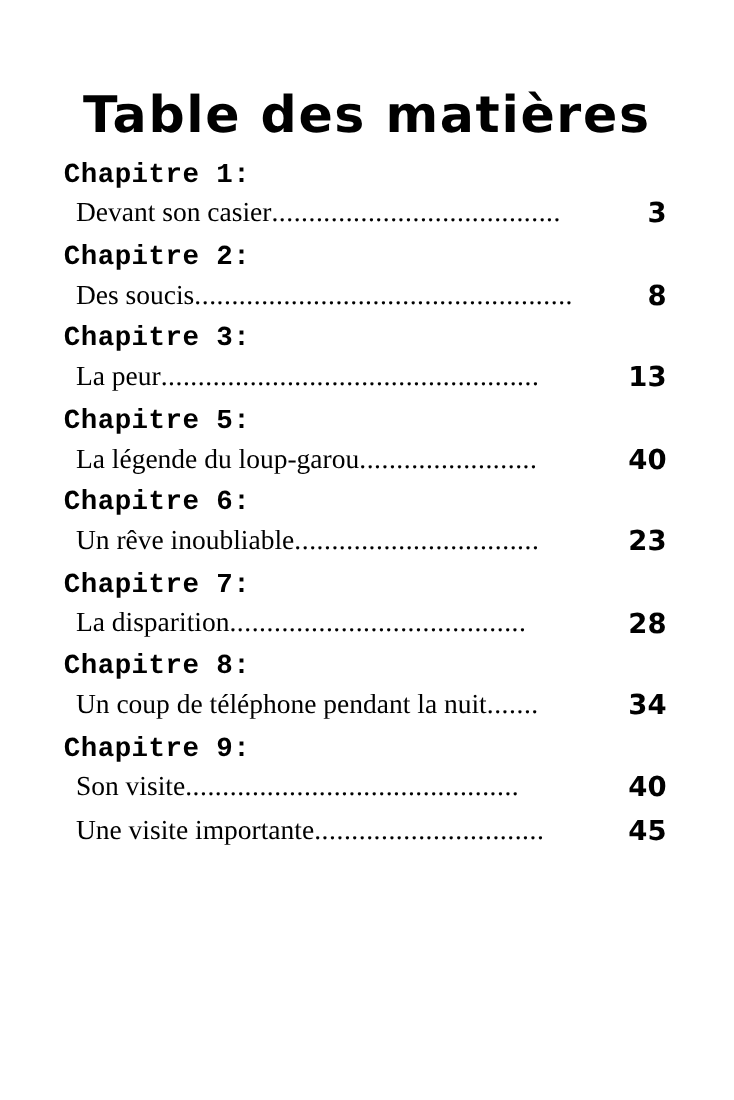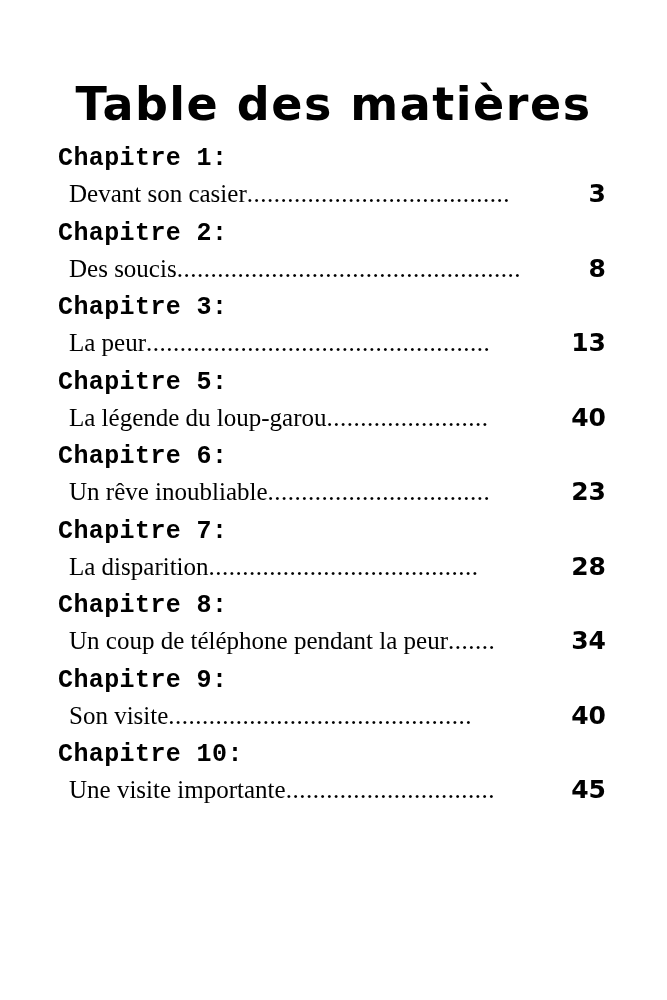--- a/index.html
+++ b/index.html
@@ -163,37 +163,36 @@
       <div class="chapter-entry">
         <span class="entry-title">La disparition</span>
         <span class="entry-leader">........................................</span>
         <span class="entry-page">28</span>
       </div>
     </div>
 
     <div class="chapter-block">
       <div class="chapter-heading">Chapitre 8:</div>
       <div class="chapter-entry">
-        <span class="entry-title">Un coup de téléphone pendant la peur</span>
+        <span class="entry-title">Un coup de téléphone pendant la nuit</span>
         <span class="entry-leader">.......</span>
         <span class="entry-page">34</span>
       </div>
     </div>
 
     <div class="chapter-block">
       <div class="chapter-heading">Chapitre 9:</div>
       <div class="chapter-entry">
         <span class="entry-title">Son visite</span>
         <span class="entry-leader">.............................................</span>
         <span class="entry-page">40</span>
       </div>
     </div>
 
     <div class="chapter-block">
-      <div class="chapter-heading">Chapitre 10:</div>
       <div class="chapter-entry">
         <span class="entry-title">Une visite importante</span>
         <span class="entry-leader">...............................</span>
         <span class="entry-page">45</span>
       </div>
     </div>
 
   </div>
 </div>
 

